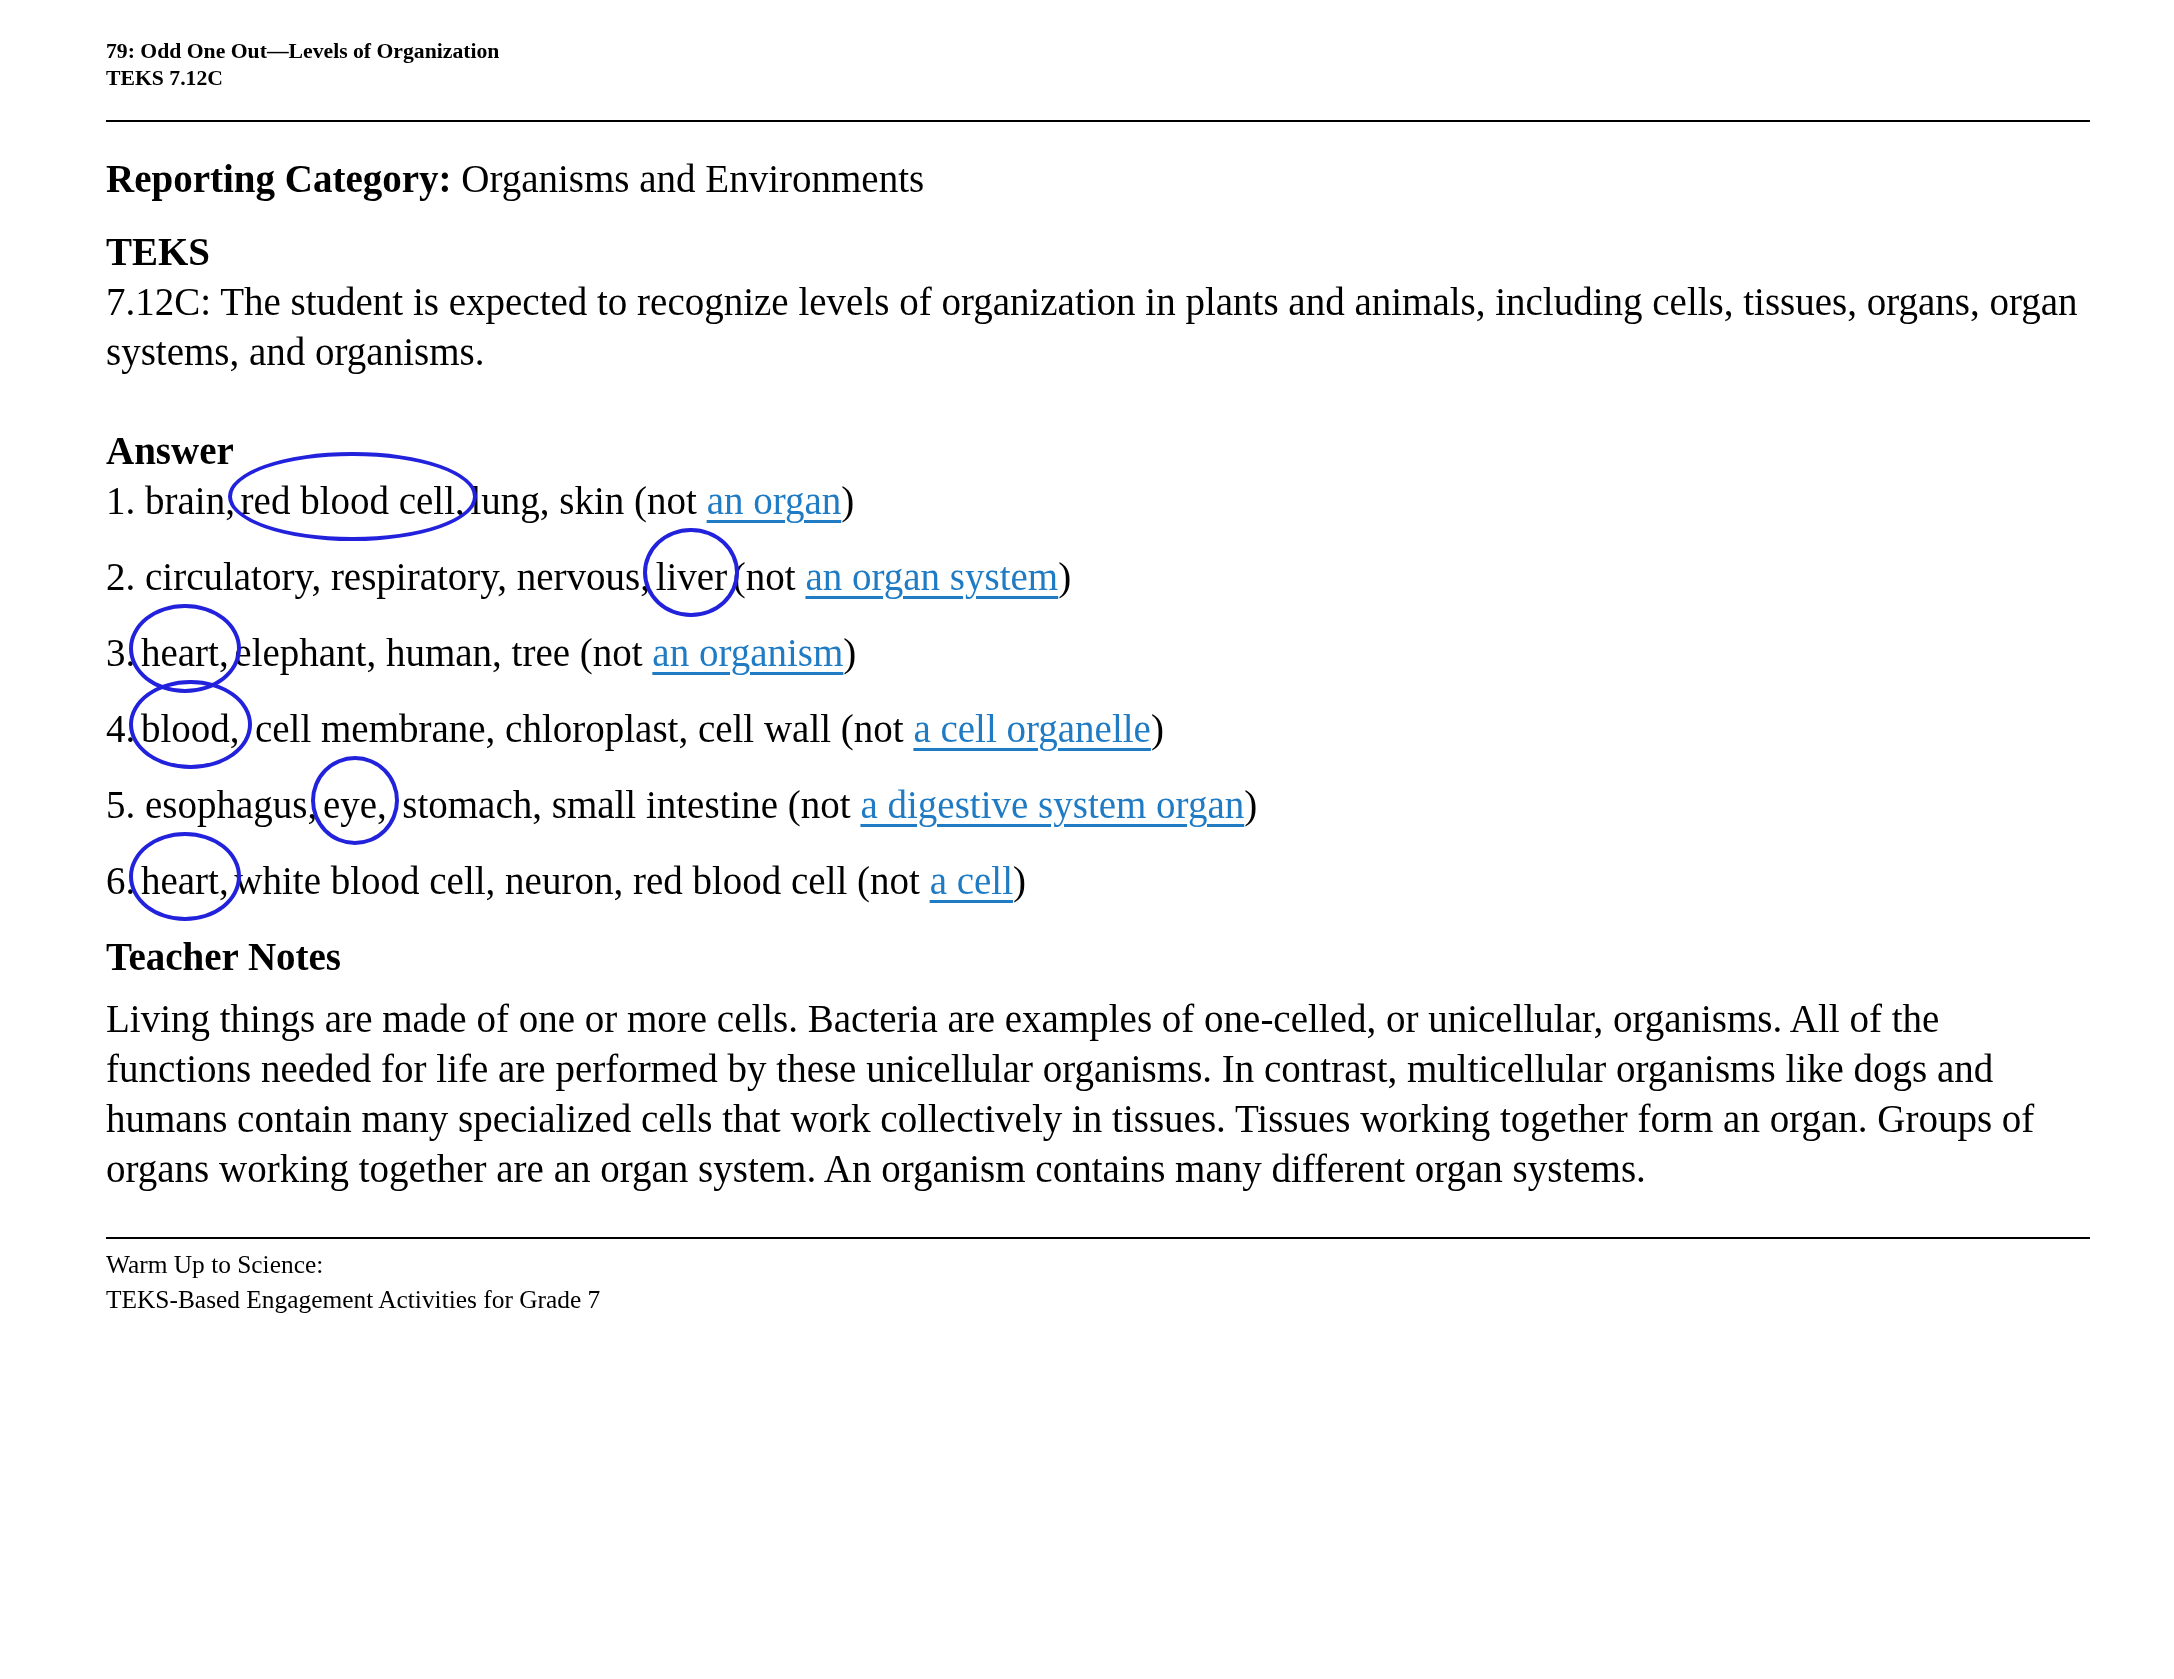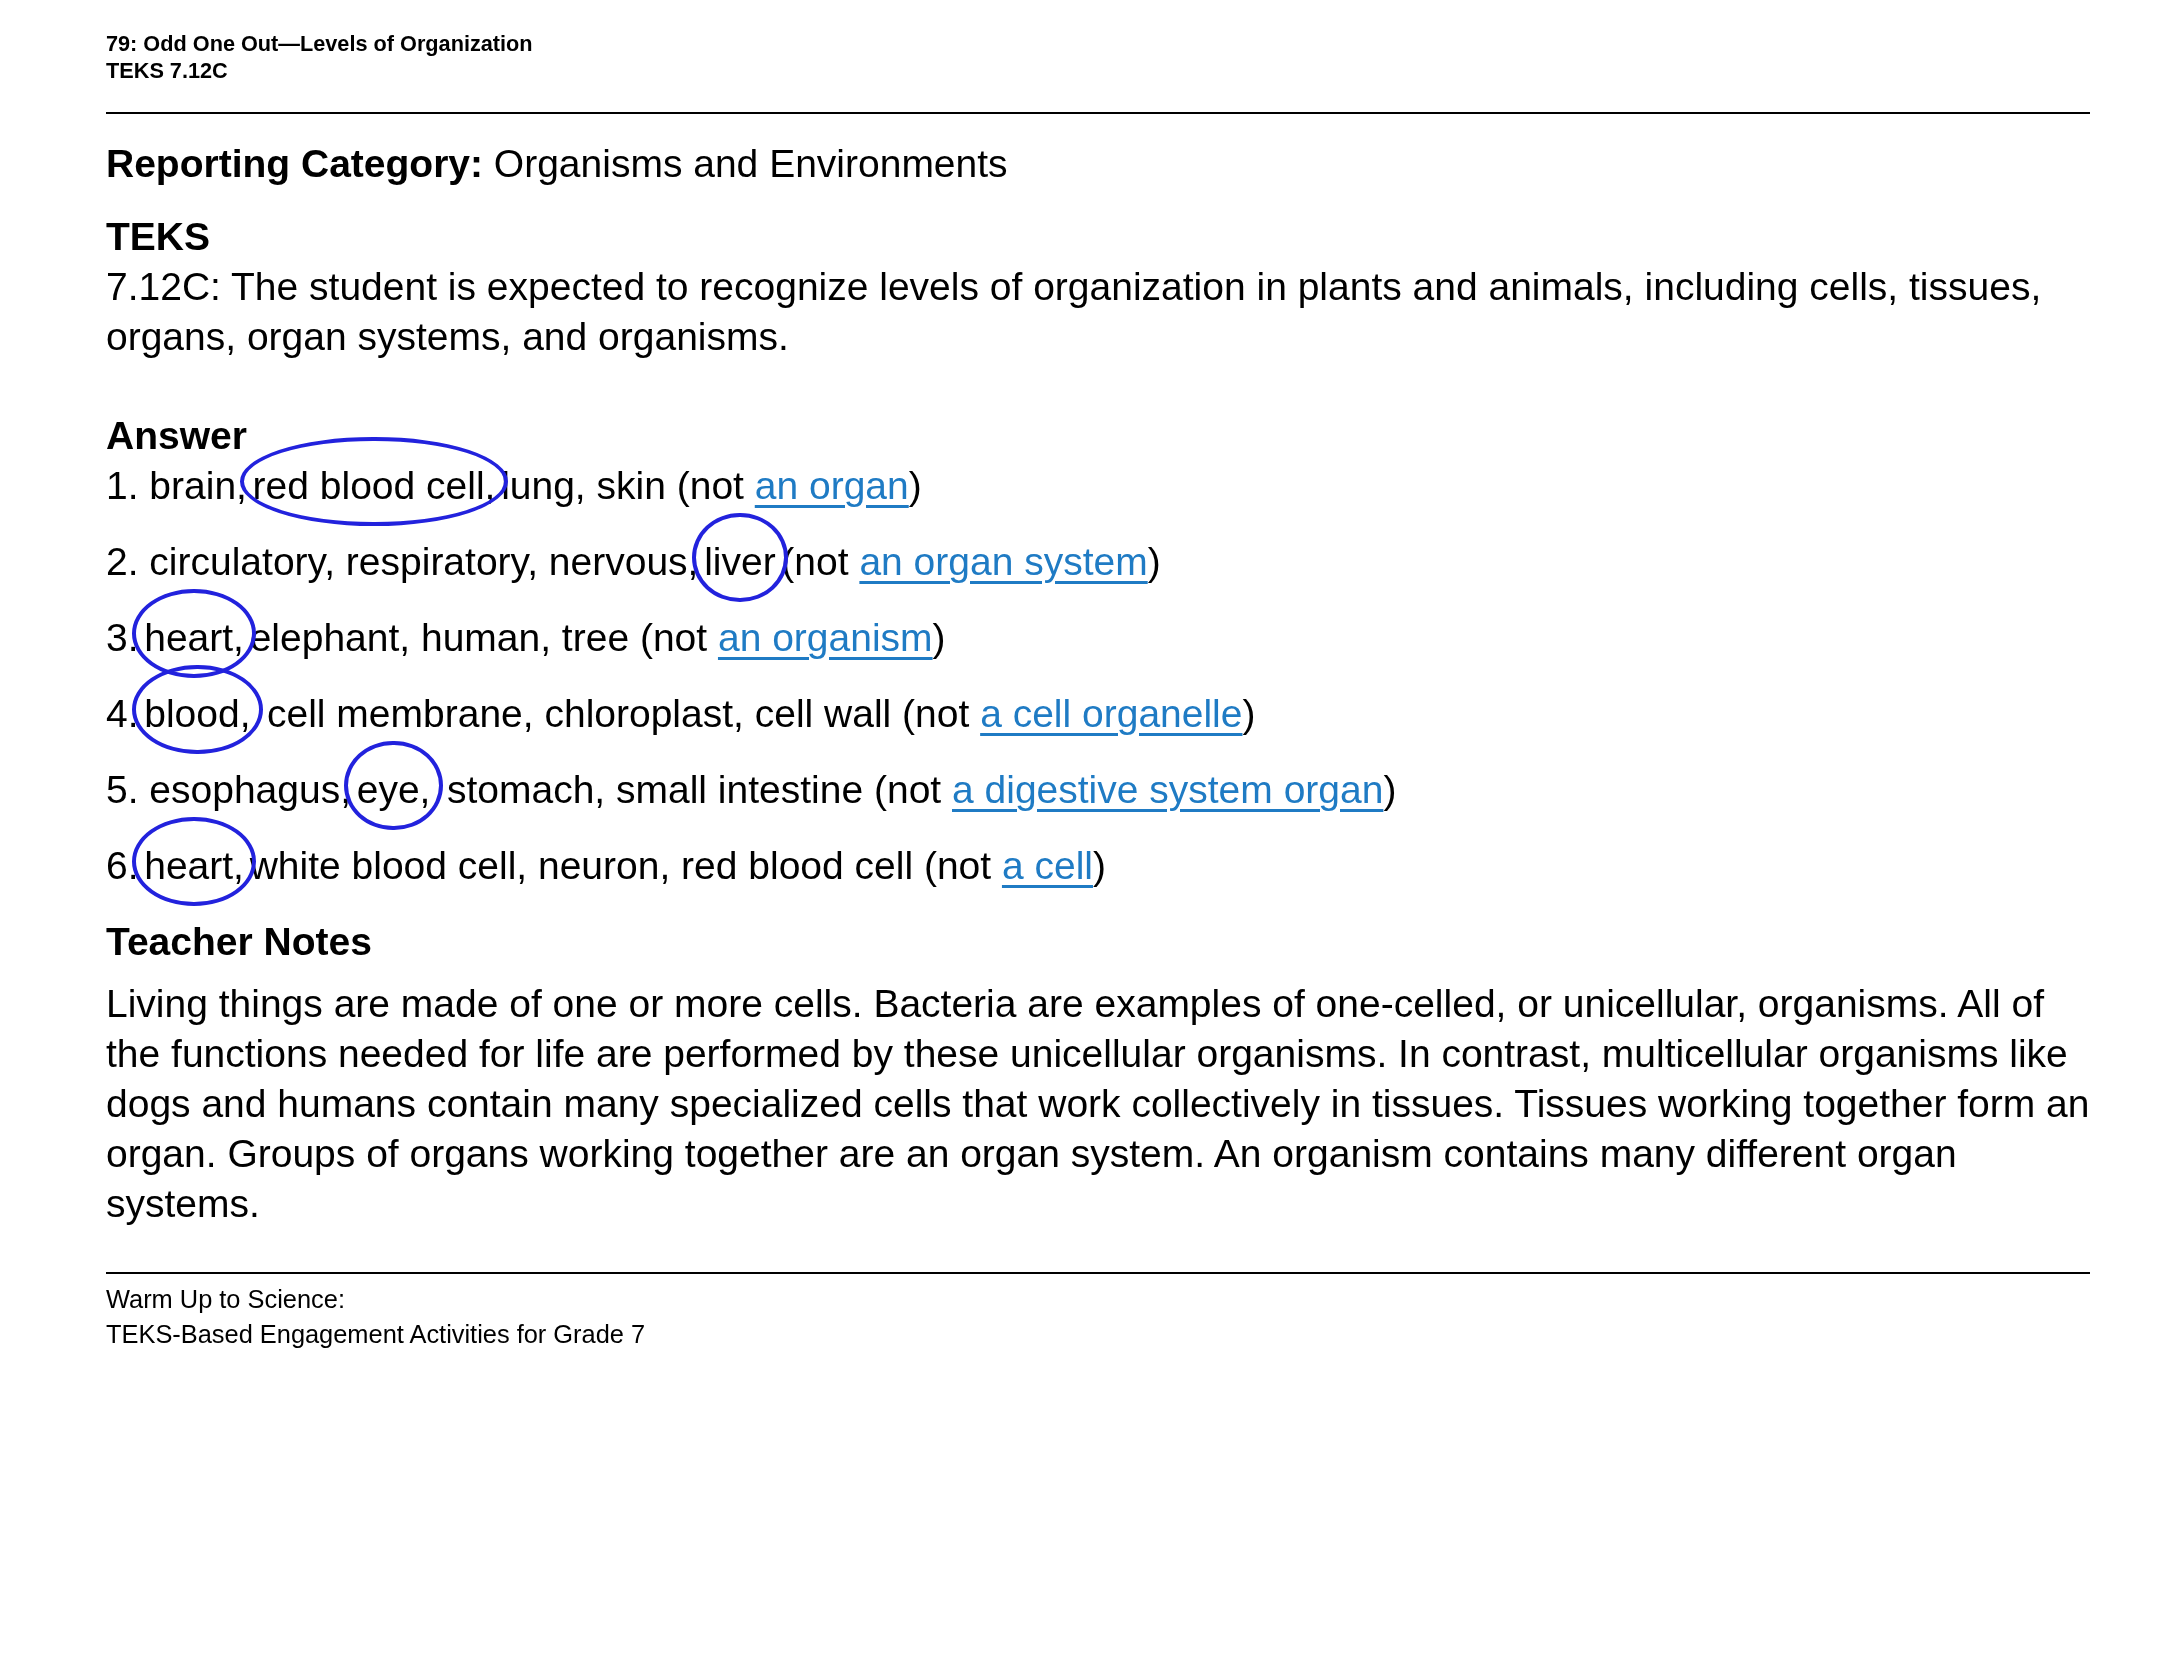--- a/index.html
+++ b/index.html
@@ -10,36 +10,37 @@
   }
   * { margin: 0; padding: 0; box-sizing: border-box; }
   html, body {
     width: 2174px; height: 1680px;
     background: var(--bg);
     color: var(--text);
     font-family: "Liberation Sans", sans-serif;
     overflow: hidden;
   }
   .content {
-    padding: 30px 84px 0 106px;
+    padding: 38px 84px 0 106px;
+    font-family: Liberation Serif, serif;
   }
   
   .doc-header {
     font-size: 21.7px;
     font-weight: 700;
     line-height: 27px;
   }
   .rule {
     border: none;
     border-top: 2.8px solid #000;
     margin-top: 28px;
   }
   
   .reporting {
-    margin-top: 25px;
+    margin-top: 32px;
     font-size: 39px;
     line-height: 50px;
   }
   .reporting .label { font-weight: 700; }
   
   .section-heading {
     font-size: 39px;
     font-weight: 700;
     line-height: 50px;
   }

